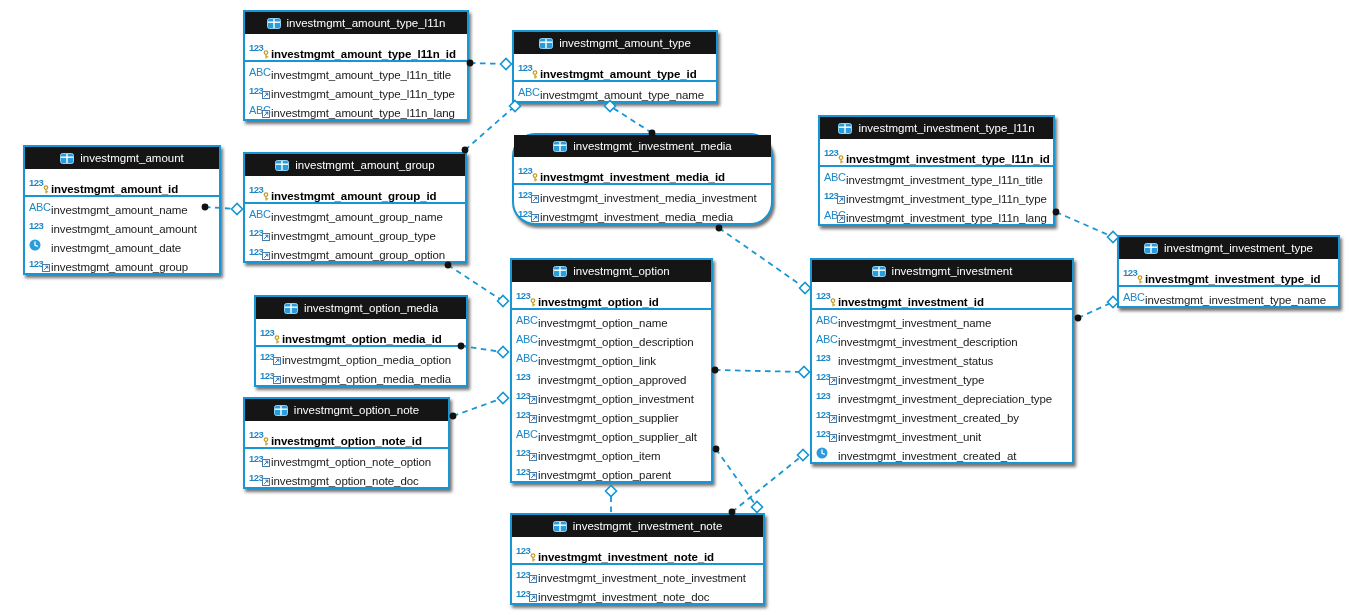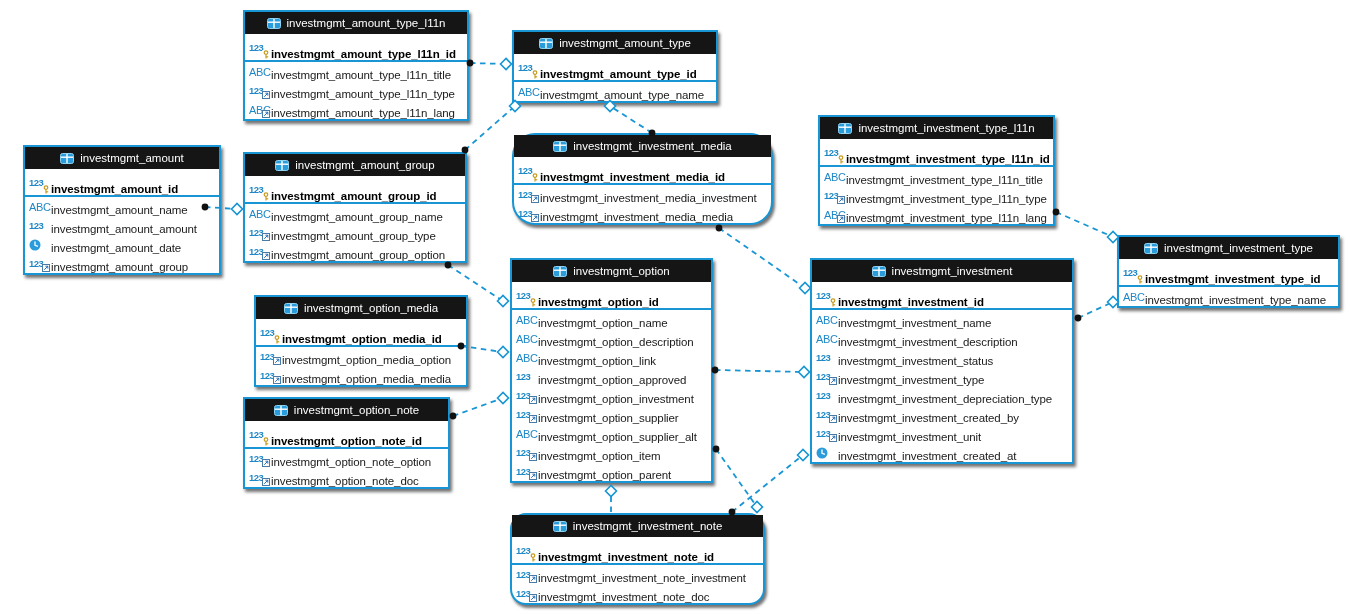--- a/index.html
+++ b/index.html
@@ -607,21 +607,21 @@
               <span class="t-int">123</span>
               <span class="badge"><svg width="8" height="8">
                   <rect x="0.5" y="0.5" width="7" height="7" fill="#fff" stroke="#4a7ba6" stroke-width="1"></rect>
                   <path d="M2.2 5.8 L5.8 2.2 M5.8 2.2 L5.8 4.6 M5.8 2.2 L3.4 2.2" stroke="#2a6db5" stroke-width="1" fill="none"></path>
                 </svg></span>
             </span>
             <span class="colname">investmgmt_option_note_doc</span>
           </div>
         </div>
   </div>
-      <div class="db-table" style="left: 510px; top: 513px; width: 255px; border-radius: 16px;">
+      <div class="db-table" style="left: 510px; top: 513px; width: 255px;">
     <div class="thead">
       <span class="tbl-icon" style="line-height:0;">
         <svg width="14" height="11" aria-hidden="true">
           <rect x="0.5" y="0.5" width="13" height="10" rx="2" fill="#2b9cdb" stroke="#8ed2f2" stroke-width="1"></rect>
           <line x1="1" y1="4.2" x2="13" y2="4.2" stroke="#ffffff" stroke-width="1.4"></line>
           <line x1="7" y1="1" x2="7" y2="10" stroke="#ffffff" stroke-width="1.4"></line>
         </svg>
       </span>
       <span class="ttitle">investmgmt_investment_note</span>
     </div>

